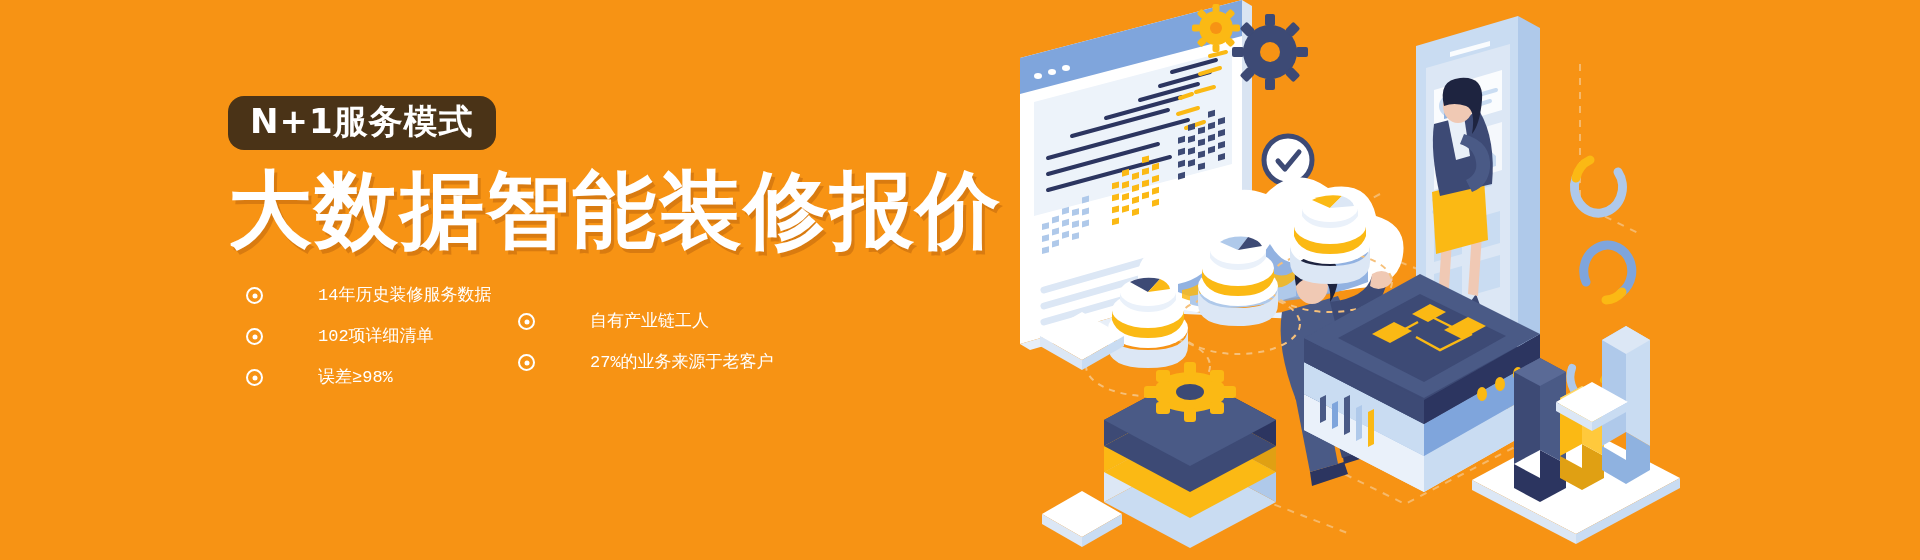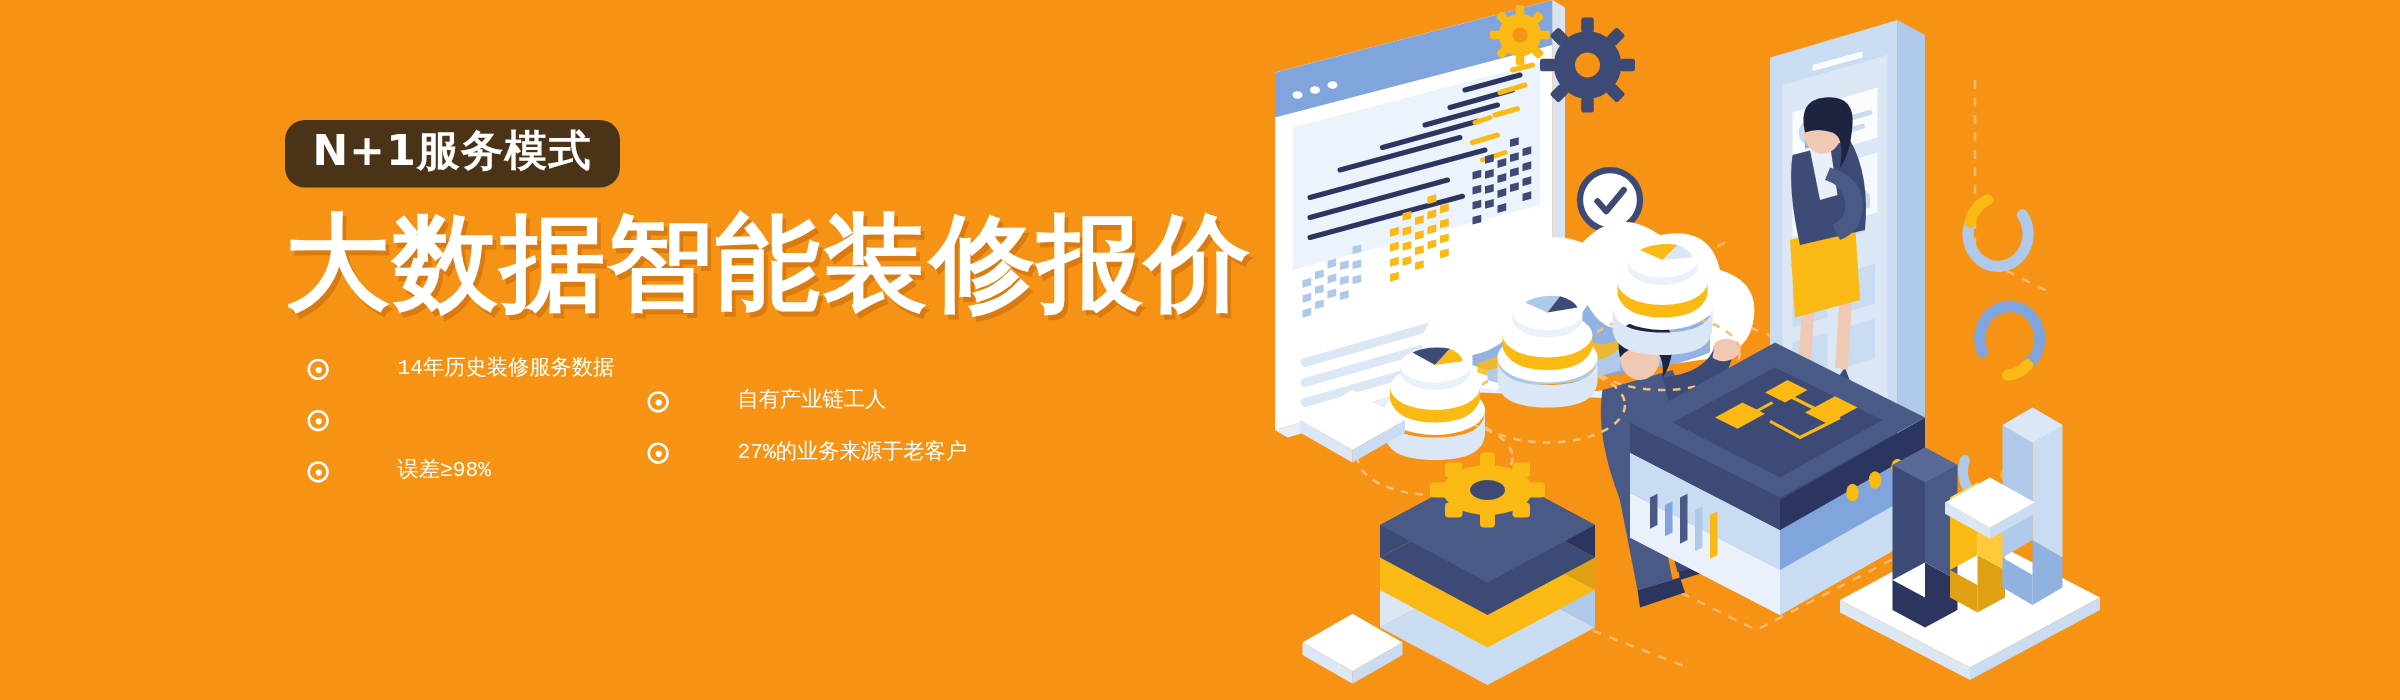--- a/index.html
+++ b/index.html
@@ -126,20 +126,21 @@
 
     <div id="bullets">
 
       <div class="bullet-col col-a">
         <div class="bullet">
           <span class="bullet-marker"></span>
           <span>14年历史装修服务数据</span>
         </div>
         <div class="bullet">
           <span class="bullet-marker"></span>
+          <span>102项详细清单</span>
         </div>
         <div class="bullet">
           <span class="bullet-marker"></span>
           <span>误差≥98%</span>
         </div>
       </div>
 
       <div class="bullet-col col-b">
         <div class="bullet">
           <span class="bullet-marker"></span>

